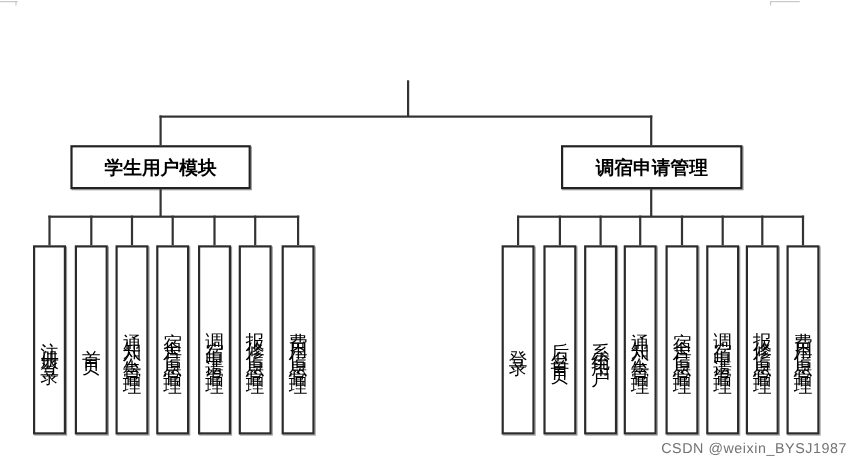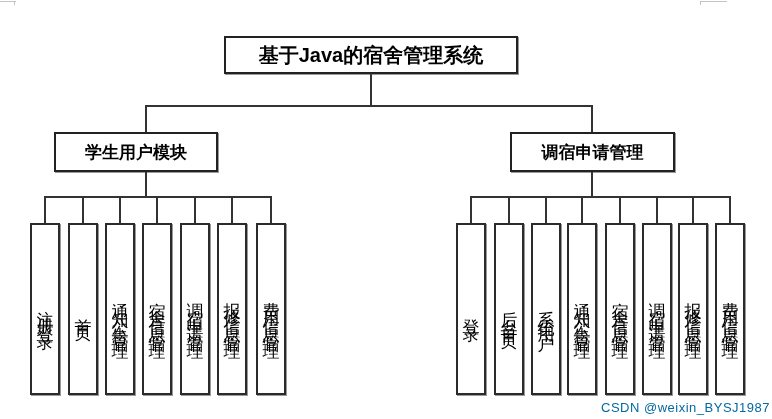--- a/index.html
+++ b/index.html
@@ -21,21 +21,21 @@
   .title-box{
     left:224px;top:36px;width:294px;height:38px;
     font-size:20px;font-weight:bold;
     box-shadow:1px 1px 0 #9a9a9a;
   }
   .module-box{
     top:132px;height:40px;
     font-size:17px;font-weight:bold;
     box-shadow:1px 1px 0 #9a9a9a;
   }
-  .module-left{left:54px;width:164px;}
+  .module-left{left:64px;width:164px;}
   .module-right{left:510px;width:165px;}
   .child-box{
     top:223px;width:30px;height:172px;
     border:2px solid #2b2b2b;
     box-shadow:1px 1px 0 #9a9a9a;
   }
   .child-box .vtext{
     writing-mode:vertical-rl;
     text-orientation:upright;
     font-family:"Liberation Serif", serif;
@@ -44,38 +44,35 @@
     margin-bottom:-8px;
     white-space:nowrap;
     color:#000;
   }
   .line{position:absolute;background:#333333;}
   .watermark{
     position:absolute;
     left:592px;top:400px;width:178px;
     text-align:right;
     font-size:13px;
-    color:#0369a1;
+    color:#737373;
     letter-spacing:0.5px;
   }
   .frag{position:absolute;background:#c4c4c4;}
 </style>
 </head>
 <body>
 
 <div id="canvas">
 
   <div class="frag" style="left:0;top:1px;width:16px;height:1px;"></div>
   <div class="frag" style="left:14px;top:1px;width:1px;height:4px;"></div>
   <div class="frag" style="left:700px;top:1px;width:27px;height:1px;"></div>
   <div class="frag" style="left:700px;top:1px;width:1px;height:4px;"></div>
 
-  <div class="box title-box">
-    <span>基于Java的宿舍管理系统</span>
-  </div>
 
   <div class="line" style="left:370px;top:73px;width:2px;height:33px;"></div>
   <div class="line" style="left:145px;top:105px;width:448px;height:2px;"></div>
   <div class="line" style="left:145px;top:105px;width:2px;height:28px;"></div>
   <div class="line" style="left:591px;top:105px;width:2px;height:28px;"></div>
 
   <div class="box module-box module-left">
     <span>学生用户模块</span>
   </div>
   <div class="box module-box module-right">

